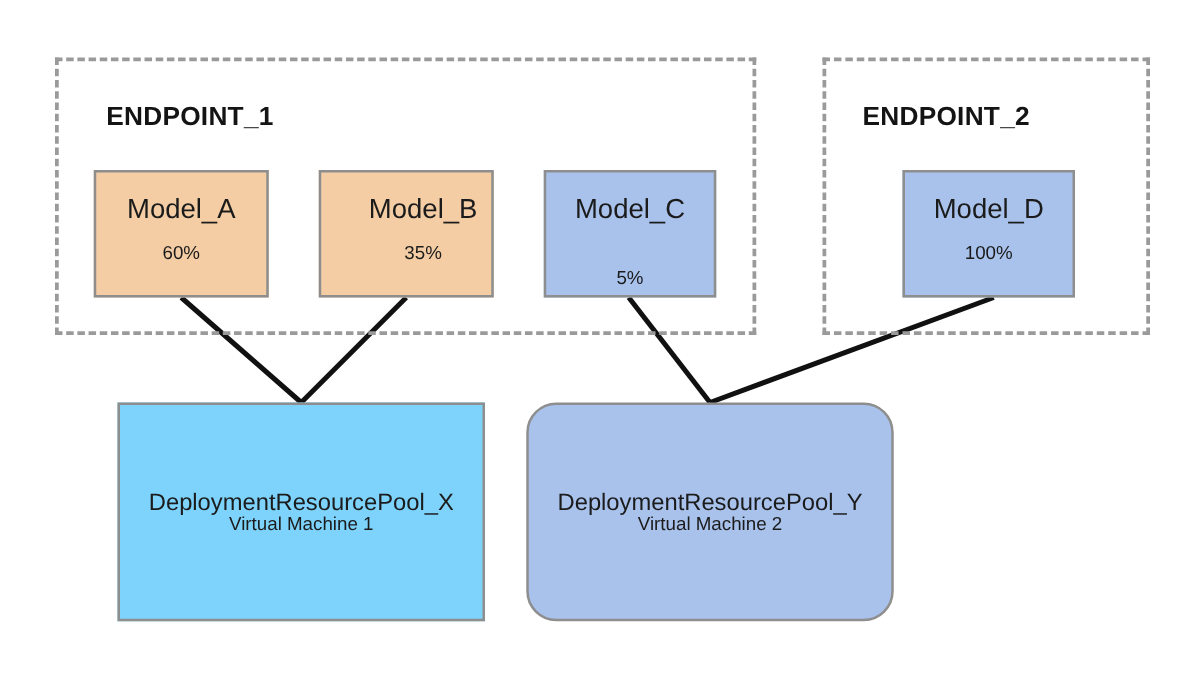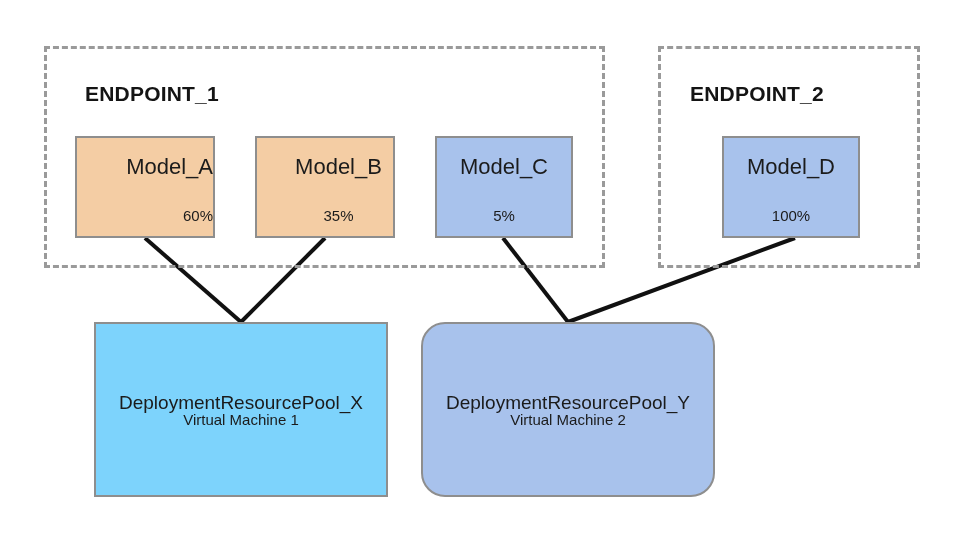--- a/index.html
+++ b/index.html
@@ -54,21 +54,21 @@
   .model-name {
     font-size: 22px;
     line-height: 1;
     margin-top: 18px;
     white-space: nowrap;
     color: #1b1b1b;
   }
   .model-pct {
     font-size: 15px;
     line-height: 1;
-    margin-top: 30px;
+    margin-top: 17px;
     white-space: nowrap;
     color: #1b1b1b;
   }
   .pool-box {
     position: absolute;
     box-sizing: border-box;
     border: 2px solid #8e8e8e;
     display: flex;
     flex-direction: column;
     align-items: center;
@@ -101,31 +101,31 @@
     <line x1="503" y1="238" x2="568" y2="322" stroke="#111111" stroke-width="4" stroke-linecap="butt"></line>
     <line x1="795" y1="238" x2="568" y2="322" stroke="#111111" stroke-width="4" stroke-linecap="butt"></line>
   </svg>
 
   <div class="endpoint-group" style="left:44px; top:46px; width:561px; height:222px;"></div>
   <div class="endpoint-title" style="left:85px; top:82px;">ENDPOINT_1</div>
 
   <div class="endpoint-group" style="left:658px; top:46px; width:262px; height:222px;"></div>
   <div class="endpoint-title" style="left:690px; top:82px;">ENDPOINT_2</div>
 
-  <div class="model-box orange" style="left:75px; top:136px; width:140px; height:102px;align-items:flex-end;">
+  <div class="model-box orange" style="left:75px; top:136px; width:140px; height:102px;">
     <div class="model-name">Model_A</div>
     <div class="model-pct">60%</div>
   </div>
 
   <div class="model-box orange" style="left:255px; top:136px; width:140px; height:102px;padding-left:27px;">
     <div class="model-name">Model_B</div>
     <div class="model-pct">35%</div>
   </div>
 
-  <div class="model-box blue" style="left:435px; top:136px; width:138px; height:102px;">
+  <div class="model-box blue" style="left:435px; top:136px; width:138px; height:102px;gap:20px;">
     <div class="model-name">Model_C</div>
     <div class="model-pct">5%</div>
   </div>
 
   <div class="model-box blue" style="left:722px; top:136px; width:138px; height:102px;">
     <div class="model-name">Model_D</div>
     <div class="model-pct">100%</div>
   </div>
 
   <div class="pool-box orange" style="left:94px; top:322px; width:294px; height:175px;">

